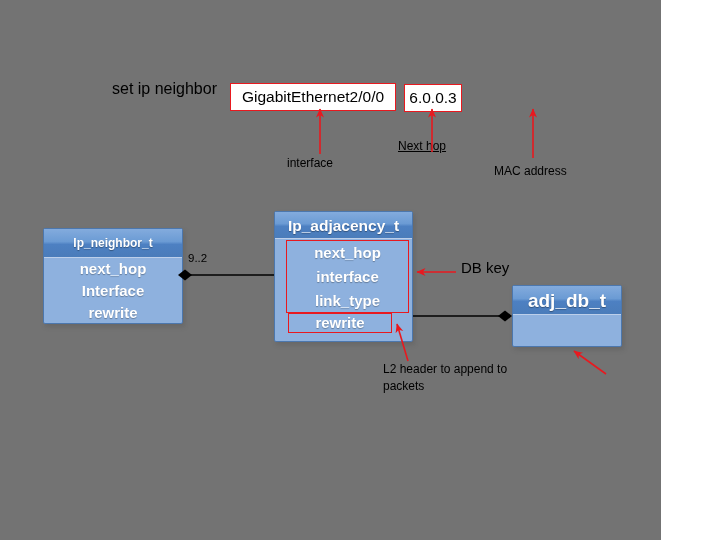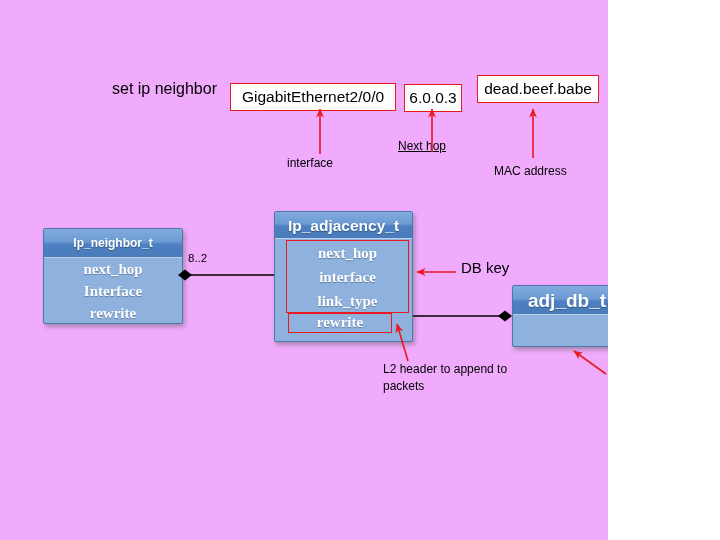--- a/index.html
+++ b/index.html
@@ -1,17 +1,17 @@
 <!DOCTYPE html>
 <html><head>
 <meta charset="utf-8">
 <style>
   html,body{margin:0;padding:0;background:#ffffff;}
   .canvas{
-    position:relative;width:608px;height:540px;background:#f0abfc;overflow:hidden;
+    position:relative;width:661px;height:540px;background:#737373;overflow:hidden;
     font-family:"Liberation Sans", sans-serif;
   }
   .abs{position:absolute;}
   
   .cmd-label{
     left:112px;top:79px;font-size:16px;color:#000;line-height:20px;white-space:nowrap;
   }
   .redbox{
     border:1.6px solid #e8191f;background:#ffffff;color:#000;
     font-size:15.5px;display:flex;align-items:center;justify-content:center;
@@ -34,21 +34,20 @@
   .classbox .hd{
     box-sizing:border-box;width:100%;
     background:linear-gradient(180deg,#83abdd 0%,#6b9bd4 45%,#4d80c2 55%,#4a7cba 100%);
     border-bottom:1px solid #bccfea;
     color:#fff;font-weight:bold;text-align:center;
     text-shadow:0 1px 1px rgba(0,0,0,0.35);
   }
   .classbox .row{
     color:#fff;font-weight:bold;text-align:center;
     text-shadow:0 1px 1px rgba(0,0,0,0.3);
-    font-family:Liberation Serif, serif;
   }
   .neighbor-box{left:43px;top:228px;width:140px;height:96px;}
   .neighbor-box .hd{height:29px;line-height:29px;font-size:12px;}
   .neighbor-box .row{height:22px;line-height:22px;font-size:15px;}
   .adjacency-box{left:274px;top:211px;width:139px;height:131px;}
   .adjacency-box .hd{height:27px;line-height:27px;font-size:15.5px;}
   .redframe{
     position:absolute;box-sizing:border-box;border:1.6px solid #e8191f;pointer-events:none;
   }
   .rf1{left:11px;top:28px;width:123px;height:73px;}
@@ -65,21 +64,20 @@
   svg.overlay{position:absolute;left:0;top:0;pointer-events:none;}
 </style>
 </head>
 <body>
 
 <div class="canvas">
 
   <div class="abs cmd-label">set ip neighbor</div>
   <div class="abs redbox b1">GigabitEthernet2/0/0</div>
   <div class="abs redbox b2">6.0.0.3</div>
-  <div class="abs redbox b3">dead.beef.babe</div>
 
   <div class="abs callout c1">interface</div>
   <div class="abs callout c2">Next hop</div>
   <div class="abs callout c3">MAC address</div>
 
   <div class="abs classbox neighbor-box">
     <div class="hd">Ip_neighbor_t</div>
     <div class="row">next_hop</div>
     <div class="row">Interface</div>
     <div class="row">rewrite</div>
@@ -94,21 +92,21 @@
     </div>
     <div class="redframe rf2">
       <div class="row">rewrite</div>
     </div>
   </div>
 
   <div class="abs classbox adjdb-box">
     <div class="hd">adj_db_t</div>
   </div>
 
-  <div class="abs mult-label">8..2</div>
+  <div class="abs mult-label">9..2</div>
   <div class="abs dbkey-label">DB key</div>
   <div class="abs l2-label">
     <div>L2 header to append to</div>
     <div>packets</div>
   </div>
 
   <svg class="overlay" width="720" height="540" viewBox="0 0 720 540">
     <defs>
       <marker id="redArrow" markerWidth="11" markerHeight="9" refX="8.5" refY="4" orient="auto" markerUnits="userSpaceOnUse">
         <path d="M0,0 L9,4 L0,8 L2.6,4 Z" fill="#e8191f"></path>

